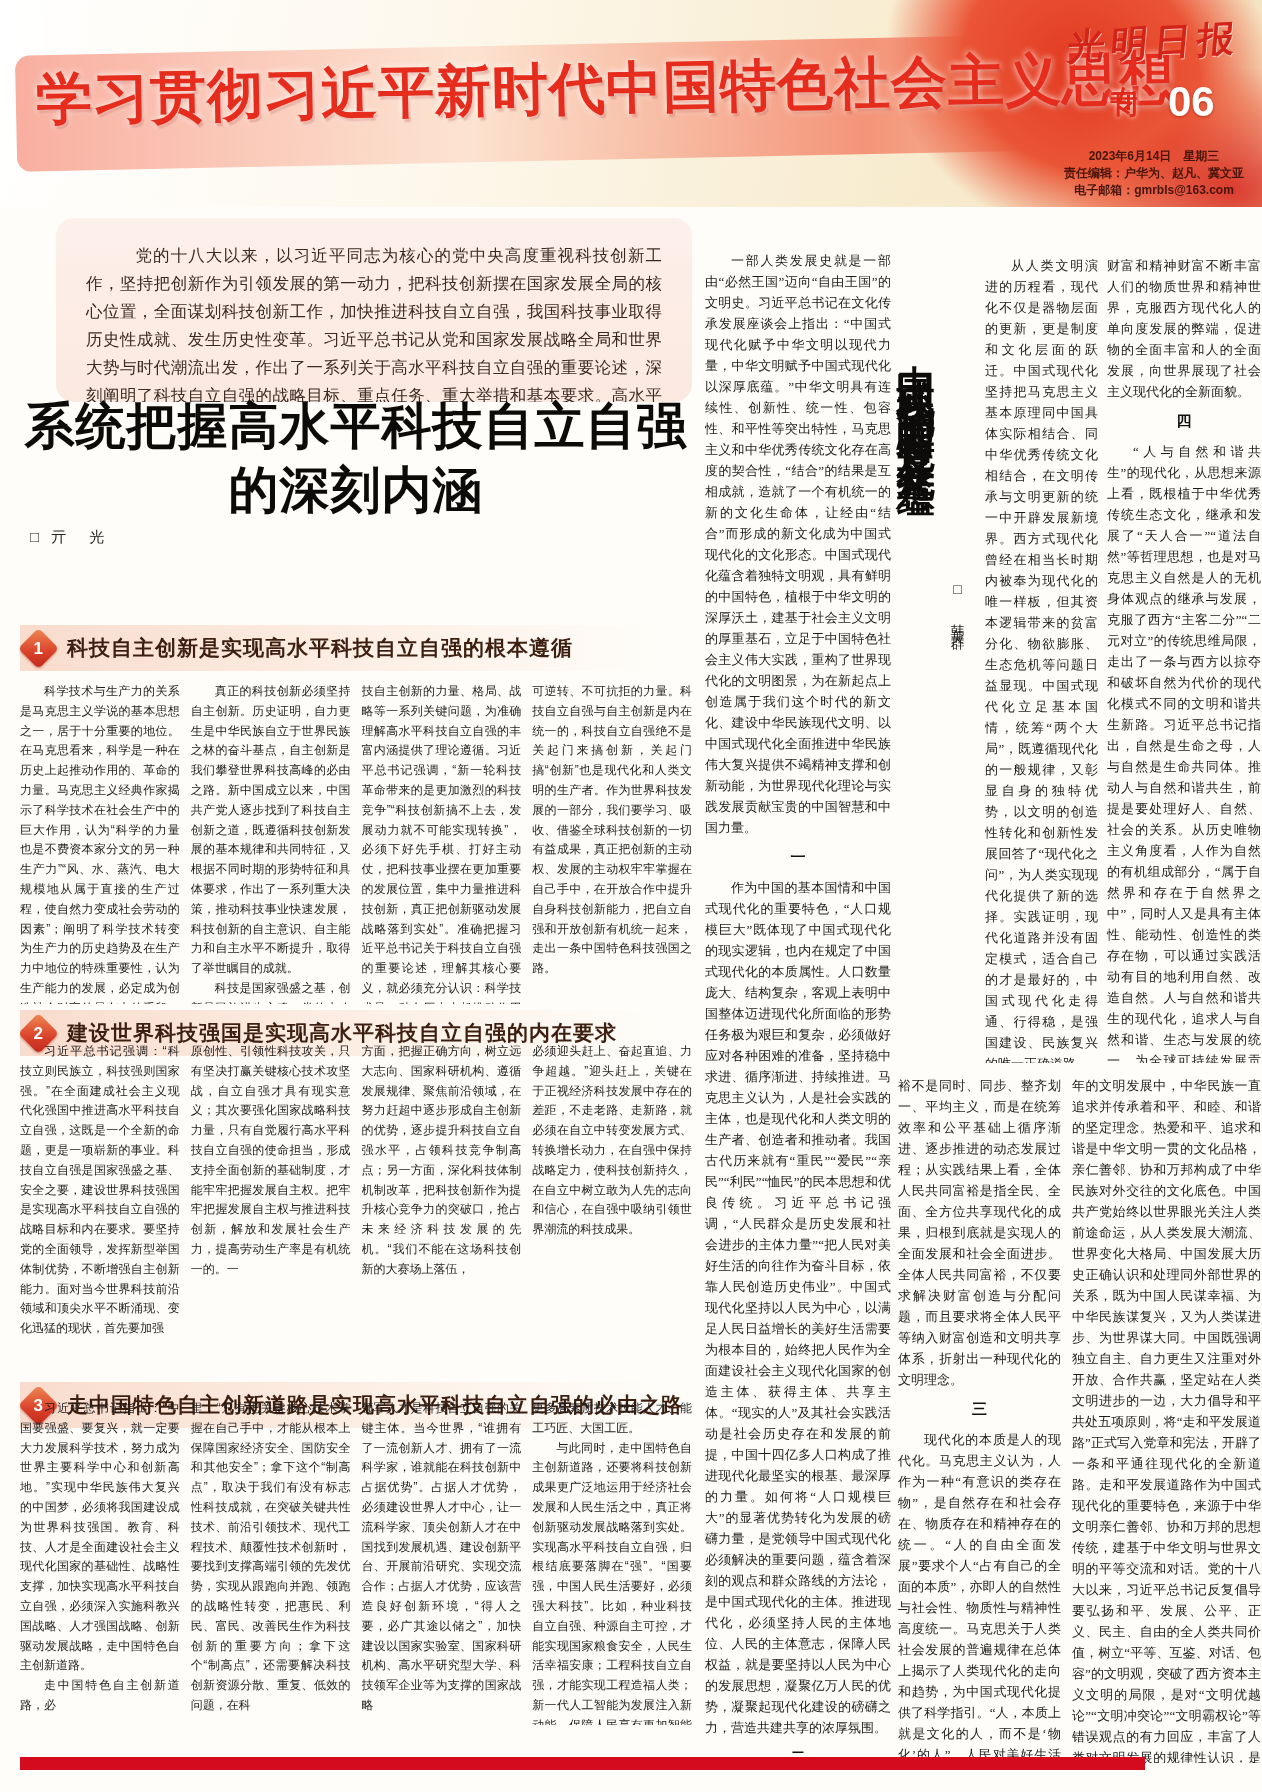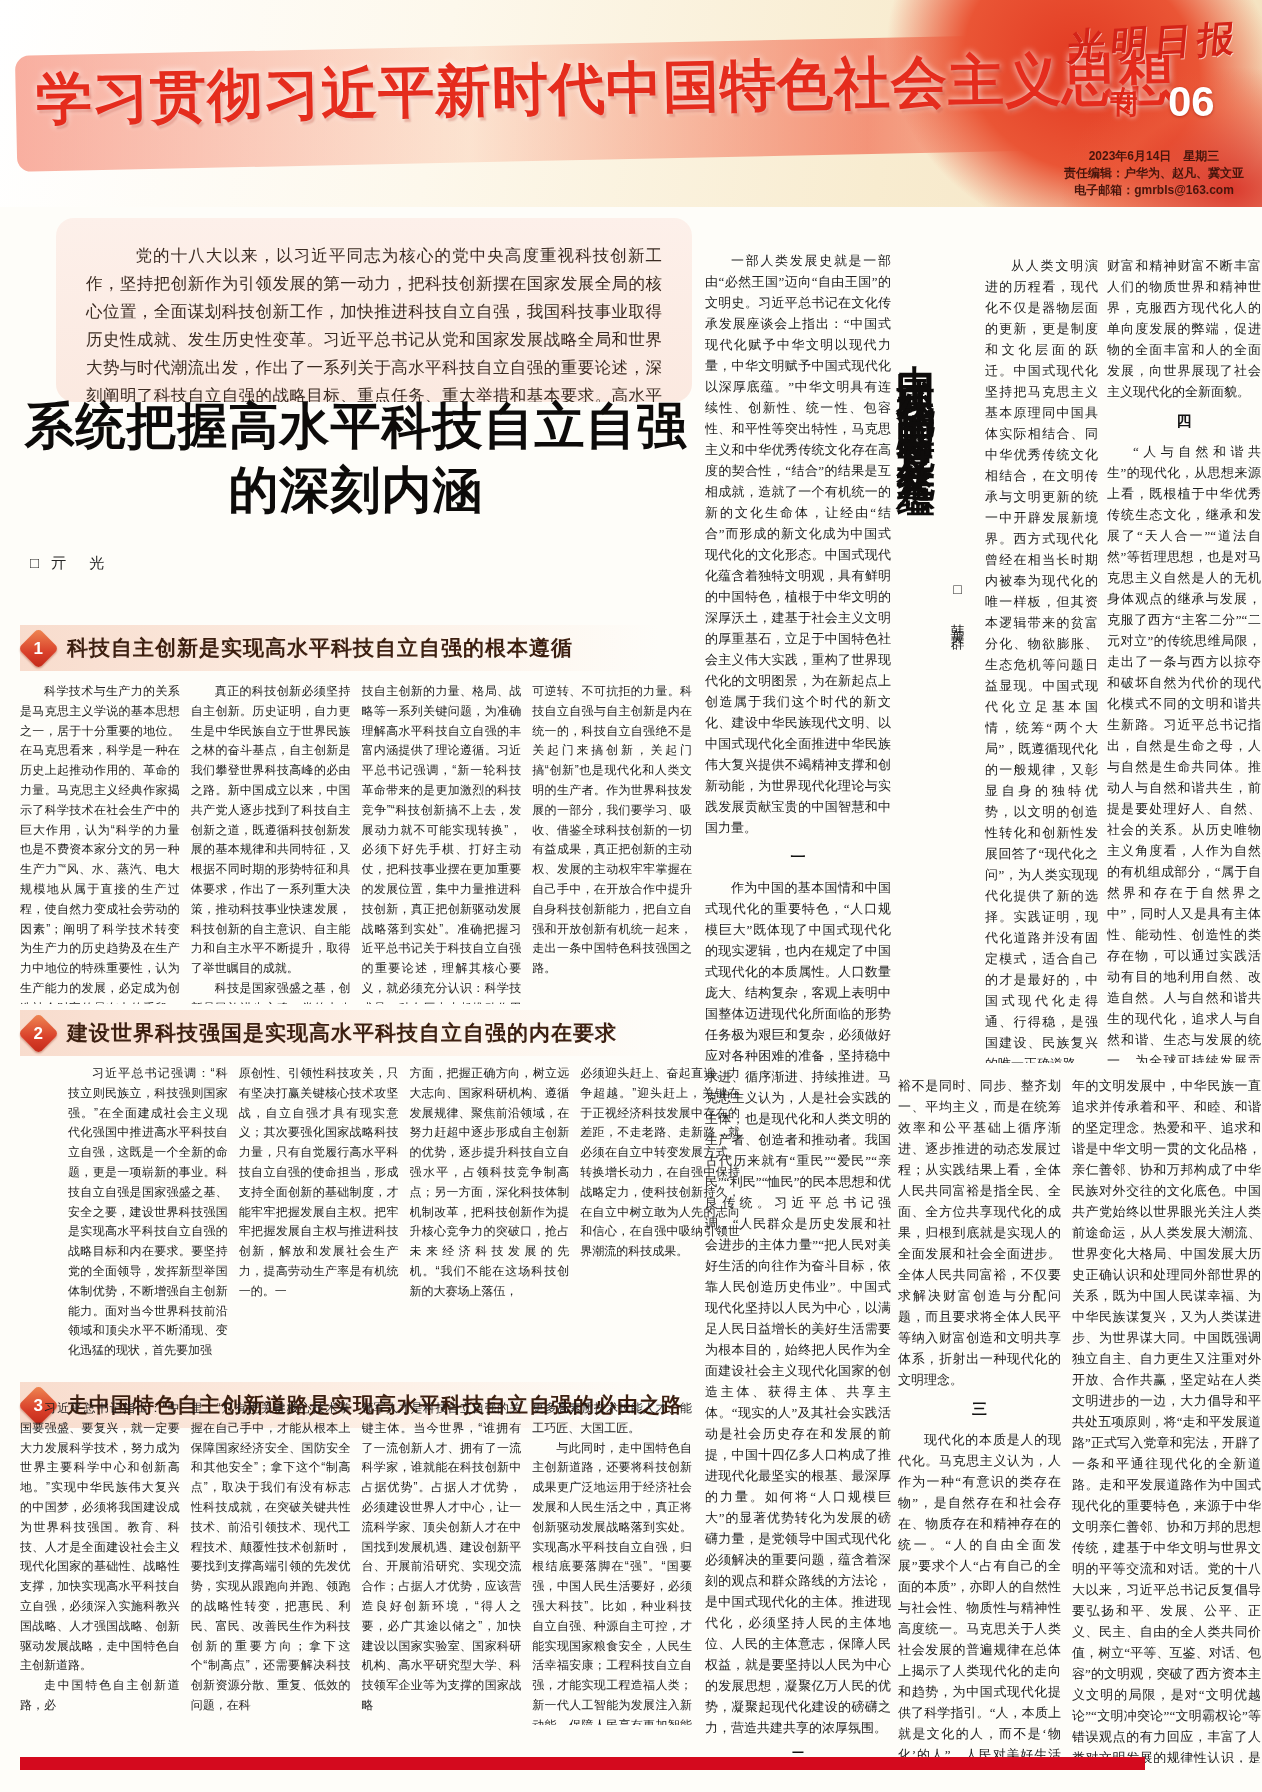--- a/index.html
+++ b/index.html
@@ -32,21 +32,21 @@
            color:#47150c; line-height:17px; }
 
   
   #art1 { position:absolute; left:20px; top:210px; width:672px; height:1560px; }
   .intro-box { position:absolute; left:36px; top:8px; width:636px; height:184px; border-radius:18px;
            background:linear-gradient(180deg,#fdf0ea,#fbe9e0); padding:24px 30px;
            font-family:"Liberation Serif","DejaVu Serif",serif; font-size:16.5px; line-height:28px;
            color:#3a2b22; text-align:justify; text-indent:3em; overflow:hidden; }
   .headline1 { position:absolute; left:0; top:184px; width:672px; font-family:"Liberation Serif","DejaVu Serif",serif;
            font-size:50px; line-height:64px; font-weight:900; color:#0d0b0a; letter-spacing:1px;text-align:center; }
-  .byline1 { position:absolute; left:2px; top:344px; font-size:15px; color:#222; letter-spacing:4px;padding-left:8px; }
+  .byline1 { position:absolute; left:2px; top:318px; font-size:15px; color:#222; letter-spacing:4px;padding-left:8px; }
   .sec-head { position:absolute; left:0; width:672px; height:46px; display:flex; align-items:center;
            background:linear-gradient(90deg,#f8dccd 0%,#fdf0e6 55%,rgba(255,255,255,0) 95%); }
   .diamond { width:29px; height:29px; margin:0 14px 0 4px; flex:0 0 auto; transform:rotate(45deg);
            background:linear-gradient(135deg,#f08a54,#d9402a 60%,#c12718); border-radius:5px;
            box-shadow:1px 1px 2px rgba(150,40,10,.4); display:flex; align-items:center; justify-content:center; }
   .diamond span { transform:rotate(-45deg); color:#fff; font-size:17px; font-weight:700; }
   .sec-title { font-size:21px; font-weight:900; color:#3c1f10; letter-spacing:1px; }
   .cols4 { position:absolute; left:0; width:672px; display:flex; gap:11px; overflow:hidden; }
   .col { flex:1 1 0; overflow:hidden; font-size:12px; line-height:19.8px; text-align:justify; color:#1d1d1d; }
   .col p.i { text-indent:2em; }
@@ -111,21 +111,21 @@
           <p>可逆转、不可抗拒的力量。科技自立自强与自主创新是内在统一的，科技自立自强绝不是关起门来搞创新，关起门搞“创新”也是现代化和人类文明的生产者。作为世界科技发展的一部分，我们要学习、吸收、借鉴全球科技创新的一切有益成果，真正把创新的主动权、发展的主动权牢牢掌握在自己手中，在开放合作中提升自身科技创新能力，把自立自强和开放创新有机统一起来，走出一条中国特色科技强国之路。</p>
         </div>
     </div>
 
     <div class="sec-head" style="top:800px;">
       <div class="diamond">
           <span>2</span>
         </div>
       <div class="sec-title">建设世界科技强国是实现高水平科技自立自强的内在要求</div>
     </div>
-    <div class="cols4" style="top:854px; height:316px;margin-left:48px;">
+    <div class="cols4" style="top:832px; height:316px;">
       <div class="col">
           <p class="i">习近平总书记强调：“科技立则民族立，科技强则国家强。”在全面建成社会主义现代化强国中推进高水平科技自立自强，这既是一个全新的命题，更是一项崭新的事业。科技自立自强是国家强盛之基、安全之要，建设世界科技强国是实现高水平科技自立自强的战略目标和内在要求。要坚持党的全面领导，发挥新型举国体制优势，不断增强自主创新能力。面对当今世界科技前沿领域和顶尖水平不断涌现、变化迅猛的现状，首先要加强</p>
         </div>
       <div class="col">
           <p>原创性、引领性科技攻关，只有坚决打赢关键核心技术攻坚战，自立自强才具有现实意义；其次要强化国家战略科技力量，只有自觉履行高水平科技自立自强的使命担当，形成支持全面创新的基础制度，才能牢牢把握发展自主权。把牢牢把握发展自主权与推进科技创新，解放和发展社会生产力，提高劳动生产率是有机统一的。一</p>
         </div>
       <div class="col">
           <p>方面，把握正确方向，树立远大志向、国家科研机构、遵循发展规律、聚焦前沿领域，在努力赶超中逐步形成自主创新的优势，逐步提升科技自立自强水平，占领科技竞争制高点；另一方面，深化科技体制机制改革，把科技创新作为提升核心竞争力的突破口，抢占未来经济科技发展的先机。“我们不能在这场科技创新的大赛场上落伍，</p>
         </div>
       <div class="col">

